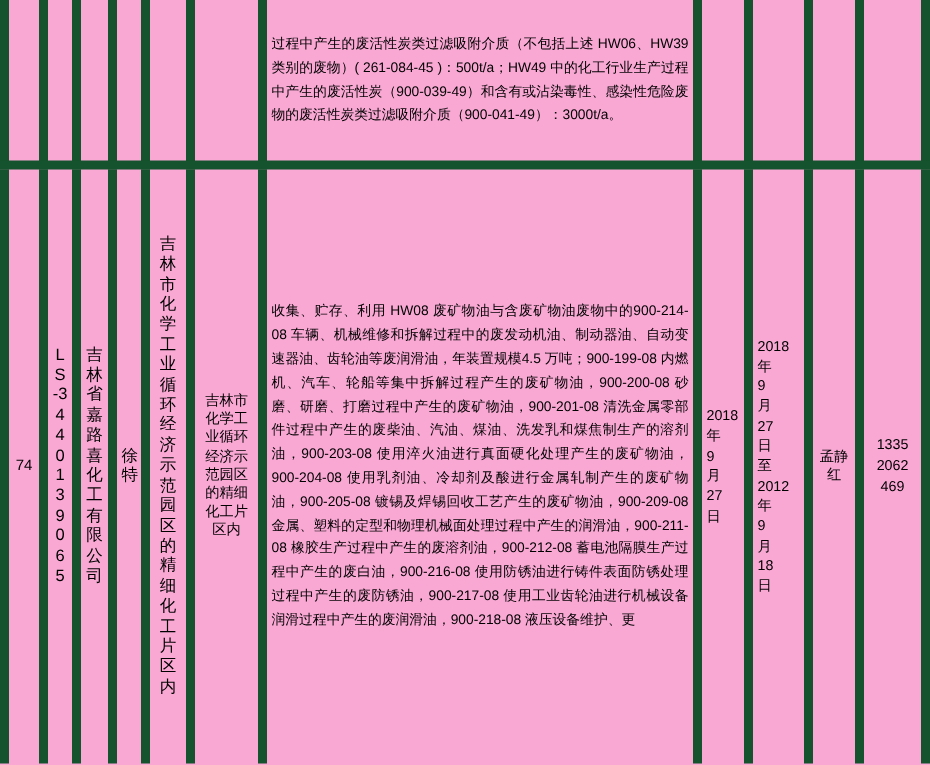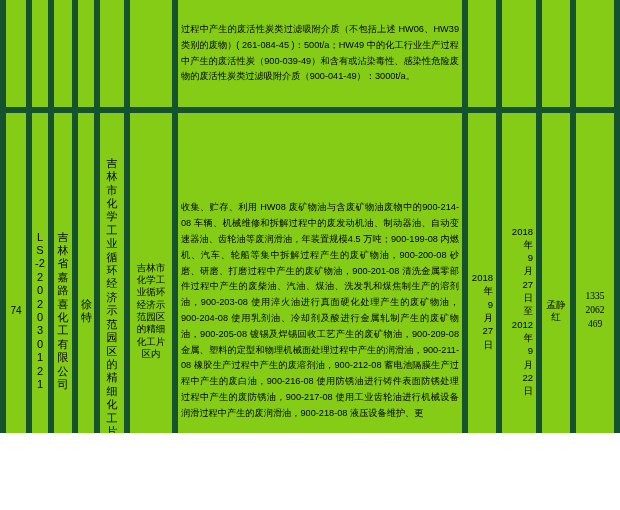--- a/index.html
+++ b/index.html
@@ -6,24 +6,24 @@
     margin: 0;
     padding: 0;
     background: #ffffff;
   }
   body {
     font-family: "Liberation Sans", "DejaVu Sans", sans-serif;
     color: #000000;
   }
   .sheet {
     width: 620px;
-    height: 433px;
+    height: 510px;
     position: relative;
     overflow: hidden;
-    background: #84cc16;
+    background: #f9a8d4;
     box-sizing: border-box;
   }
   table.main {
     border-collapse: collapse;
     table-layout: fixed;
     width: 620px;
     font-size: 9px;
     line-height: 1.55;
   }
   table.main td {
@@ -54,36 +54,35 @@
   }
   .desc {
     text-align: justify;
     text-justify: inter-ideograph;
     font-size: 9.2px;
     line-height: 1.72;
     padding: 4px 6px 4px 5px;
     vertical-align: top;
   }
   .datecell {
-    text-align: right;
+    text-align: left;
     font-size: 9.5px;
     line-height: 1.4;
     padding: 2px 2px;
   }
   .datecell .dline {
     display: block;
   }
   .codecell {
     text-align: center;
     font-size: 9.5px;
     line-height: 1.45;
   }
   .codecell .cline {
     display: block;
-    font-family: Liberation Serif, serif;
   }
   .namecell {
     text-align: center;
     font-size: 9.5px;
     line-height: 1.3;
   }
   .clipped-top {
     border-top: none !important;
   }
   .clipped-bottom {
@@ -118,21 +117,21 @@
         <td class="clipped-top"></td>
         <td class="desc clipped-top">过程中产生的废活性炭类过滤吸附介质（不包括上述 HW06、HW39 类别的废物）( 261-084-45 )：500t/a；HW49 中的化工行业生产过程中产生的废活性炭（900-039-49）和含有或沾染毒性、感染性危险废物的废活性炭类过滤吸附介质（900-041-49）：3000t/a。</td>
         <td class="clipped-top"></td>
         <td class="clipped-top"></td>
         <td class="clipped-top"></td>
         <td class="clipped-top"></td>
       </tr>
       <tr style="height:399px">
         <td class="numcell clipped-bottom">74</td>
         <td class="vcell clipped-bottom">
-            <span class="vtext">LS-2202030121</span>
+            <span class="vtext">LS-3440139065</span>
           </td>
         <td class="vcell clipped-bottom">
             <span class="vtext">吉林省嘉路喜化工有限公司</span>
           </td>
         <td class="vcell clipped-bottom">
             <span class="vtext">徐特</span>
           </td>
         <td class="vcell clipped-bottom">
             <span class="vtext">吉林市化学工业循环经济示范园区的精细化工片区内</span>
           </td>
@@ -151,21 +150,21 @@
           <span class="dline">年</span>
           <span class="dline">9</span>
           <span class="dline">月</span>
           <span class="dline">27</span>
           <span class="dline">日</span>
           <span class="dline">至</span>
           <span class="dline">2012</span>
           <span class="dline">年</span>
           <span class="dline">9</span>
           <span class="dline">月</span>
-          <span class="dline">22</span>
+          <span class="dline">18</span>
           <span class="dline">日</span>
         </td>
         <td class="namecell clipped-bottom">孟静红</td>
         <td class="codecell clipped-bottom">
           <span class="cline">1335</span>
           <span class="cline">2062</span>
           <span class="cline">469</span>
         </td>
       </tr>
     </tbody>

